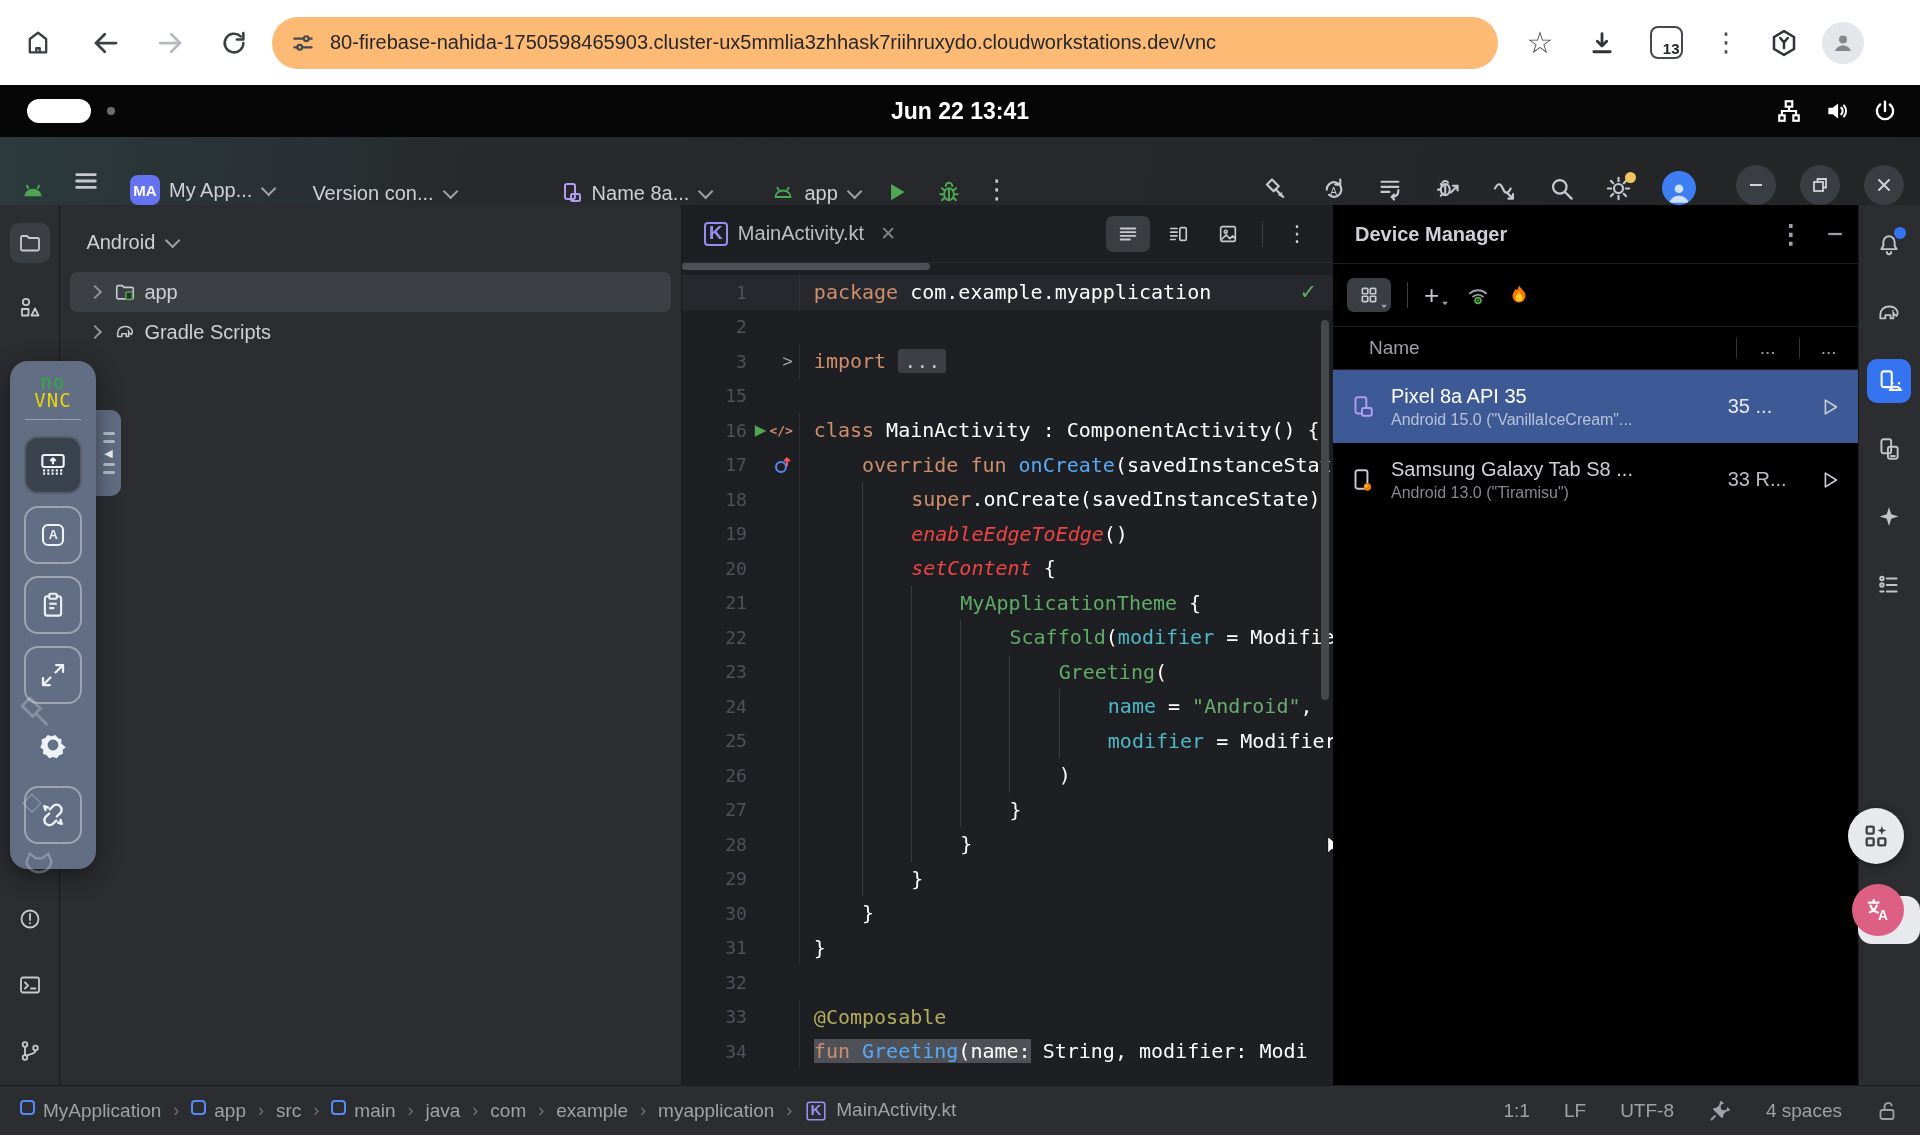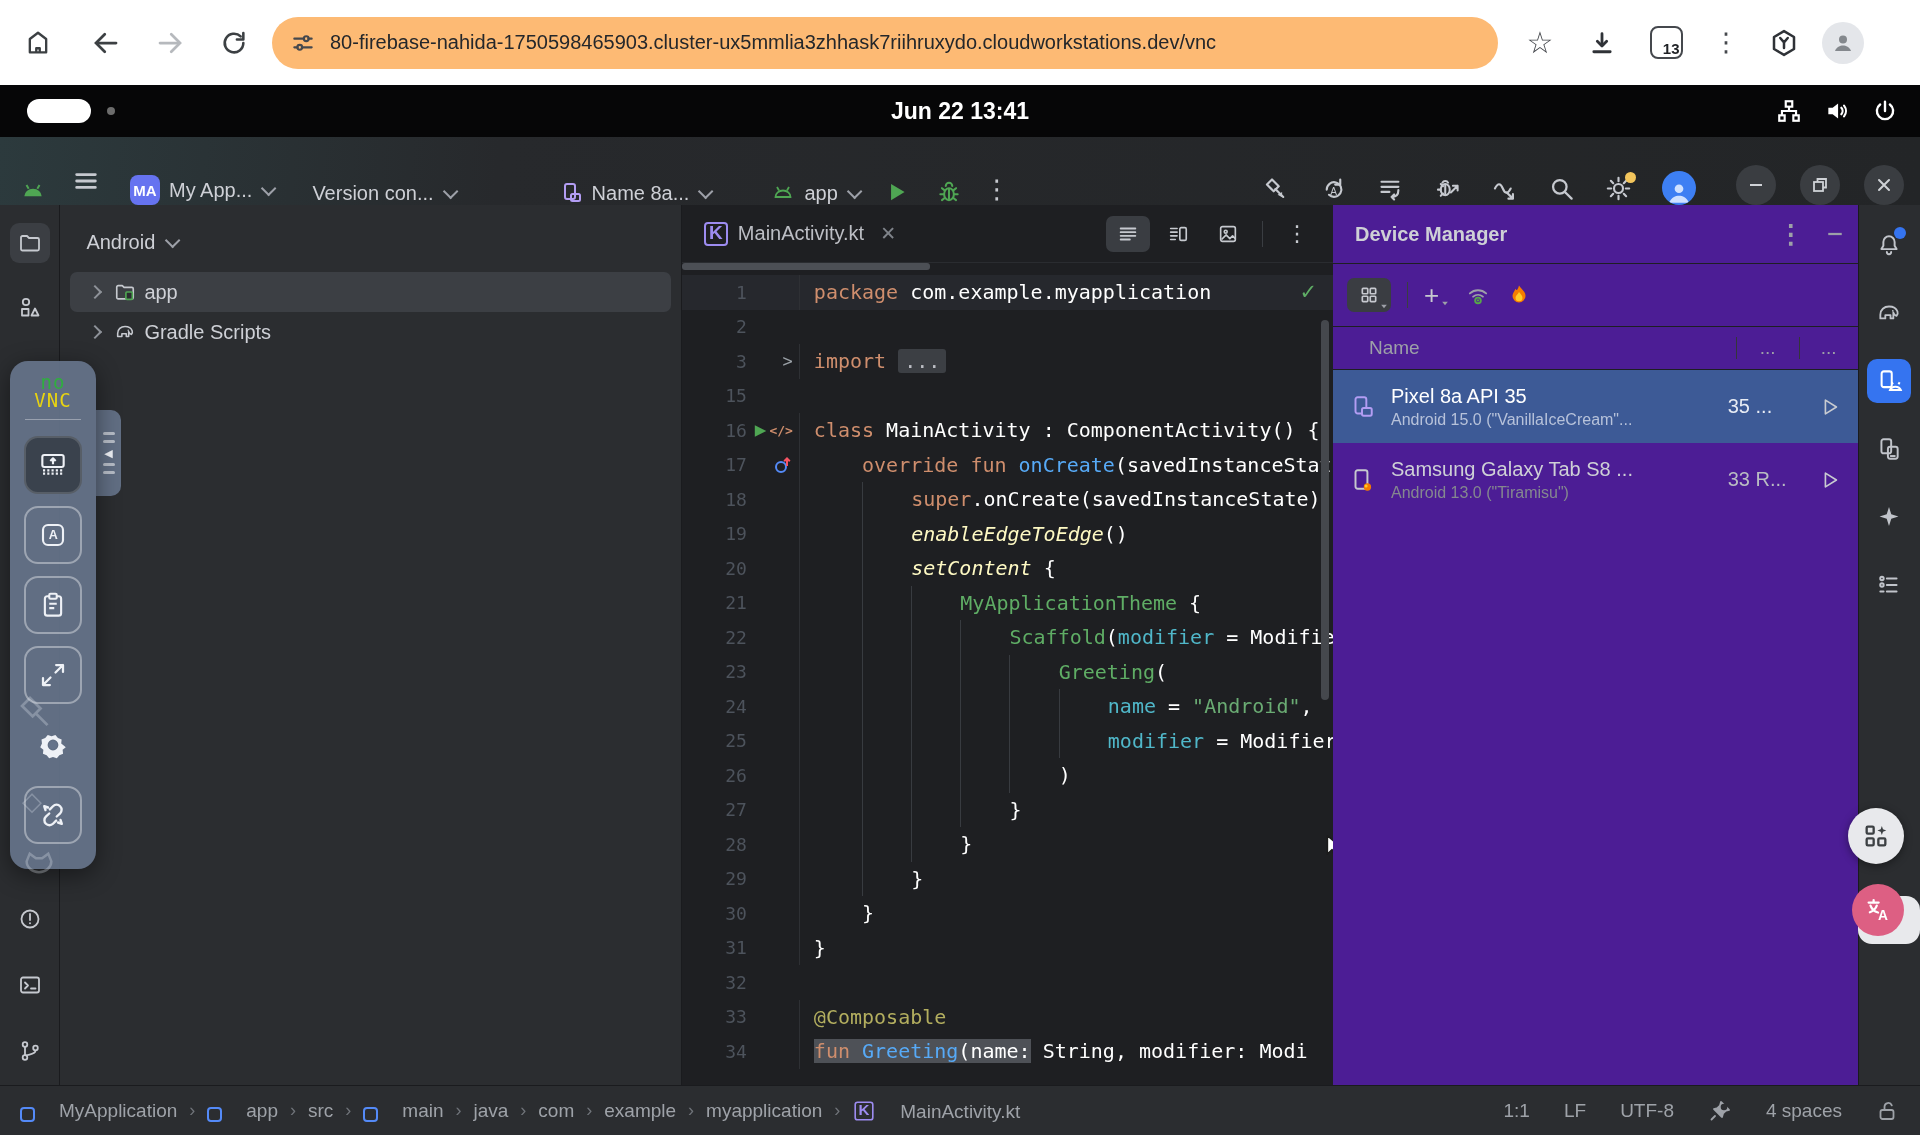--- a/index.html
+++ b/index.html
@@ -68,29 +68,29 @@
   .crow.hl{background:#26282d}
   .lnum{width:65px;text-align:right;color:#4d535c;font-family:"DejaVu Sans Mono",monospace;font-size:18px;flex:0 0 auto}
   .gut{width:52px;flex:0 0 auto;display:flex;align-items:center;justify-content:flex-end;gap:3px;padding-right:6px;box-sizing:border-box}
   .gfold{color:#9aa0a6;font-size:17px;font-family:"DejaVu Sans Mono",monospace}
   .grun{color:#4fa653;font-size:15px}
   .gcode{color:#cf8e6d;font-family:"DejaVu Sans Mono",monospace;font-size:13px;font-weight:bold}
   .ltext{margin:0;flex:1;border-left:1px solid #2e3034;padding-left:14px;white-space:pre;overflow:hidden;
          font-family:"DejaVu Sans Mono",monospace;font-size:20px;line-height:34.5px;color:#bcbec4}
   .ind{display:inline-block;width:4ch}
   .ind + .ind{border-left:1px solid #383b40}
-  .k{color:#cf8e6d}.t{color:#ffffff}.f{color:#57aaf7}.i{color:#fef9c3;font-style:italic}
+  .k{color:#cf8e6d}.t{color:#ffffff}.f{color:#57aaf7}.i{color:#ef4444;font-style:italic}
   .c{color:#5fad65}.s{color:#6aab73}.p{color:#50b7c9}.a{color:#b3ae5f}
   .d{color:#bcbec4;background:#3c3f44;border-radius:3px;padding:0 6px}
   .sel{background:#4e5157}
   .check{position:absolute;right:16px;top:5px;color:#5fad65;font-size:21px}
   .vscroll{position:absolute;right:4px;top:115px;width:8px;height:380px;background:#45484d;border-radius:4px}
   .cursor{position:absolute;left:640px;top:628px}
 
-  .dm{width:548px;background:#4c1d95;border-right:1px solid #1a1b1e;color:#ced0d6;display:flex;flex-direction:column}
+  .dm{width:548px;background:#000000;border-right:1px solid #1a1b1e;color:#ced0d6;display:flex;flex-direction:column}
   .dmhead{height:58px;display:flex;align-items:center;padding:0 14px 0 22px;font-size:20px;font-weight:bold;border-bottom:1px solid #1e1f22}
   .dmhead .sp{flex:1}
   .dmtools{height:62px;display:flex;align-items:center;gap:16px;padding:0 14px;border-bottom:1px solid #1e1f22}
   .gridbtn{width:44px;height:34px;background:#3a3d42;border-radius:7px;display:flex;align-items:center;justify-content:center;position:relative}
   .caret{width:0;height:0;border-left:4px solid transparent;border-right:4px solid transparent;border-top:5px solid #9da0a8}
   .cornercaret{position:absolute;right:3px;bottom:3px}
   .tdiv{width:1px;height:26px;background:#3a3d42}
   .dmthead{height:42px;display:flex;align-items:center;font-size:19px;color:#9da0a8;border-bottom:1px solid #1e1f22}
   .dmthead .cname{flex:1;padding-left:36px}
   .dmthead .cc{width:62px;border-left:1px solid #34363a;text-align:center}
@@ -109,21 +109,21 @@
 
   .rstripe{width:64px;background:#2b2d30;display:flex;flex-direction:column;align-items:center;padding-top:18px;gap:24px;position:relative}
   .rbtn{width:44px;height:44px;border-radius:10px;display:flex;align-items:center;justify-content:center;color:#c1c4ca;position:relative}
   .rbtn.active{background:#3574f0;color:#fff}
   .belldot{position:absolute;top:4px;right:5px;width:12px;height:12px;border-radius:50%;background:#3574f0}
 
   
   .statusbar{position:absolute;top:1085px;left:0;width:1920px;height:50px;background:#2b2d30;border-top:1px solid #1a1b1e;
              display:flex;align-items:center;color:#9ea2a8;font-size:19px;padding:0 20px;box-sizing:border-box}
   .bc{display:flex;align-items:center;gap:12px}
-  .bcitem{display:flex;align-items:flex-end;gap:24px}
+  .bcitem{display:flex;align-items:flex-start;gap:8px}
   .bcsep{color:#6f7379;font-size:18px}
   .modico{width:15px;height:15px;border:2px solid #548af7;border-radius:4px;box-sizing:border-box}
   .sright{margin-left:auto;display:flex;align-items:center;gap:34px}
 
   
   .novnc{position:absolute;left:10px;top:361px;width:86px;height:508px;border-radius:18px;
          background:rgba(101,115,138,.93);box-shadow:0 6px 24px rgba(0,0,0,.45);z-index:50;
          display:flex;flex-direction:column;align-items:center}
   .nlogo{margin-top:12px;text-align:center;font-family:"DejaVu Sans Mono",monospace;font-weight:normal;font-size:19px;line-height:.95;letter-spacing:1px}
   .nlogo .g{color:#2fae3f;display:block}

